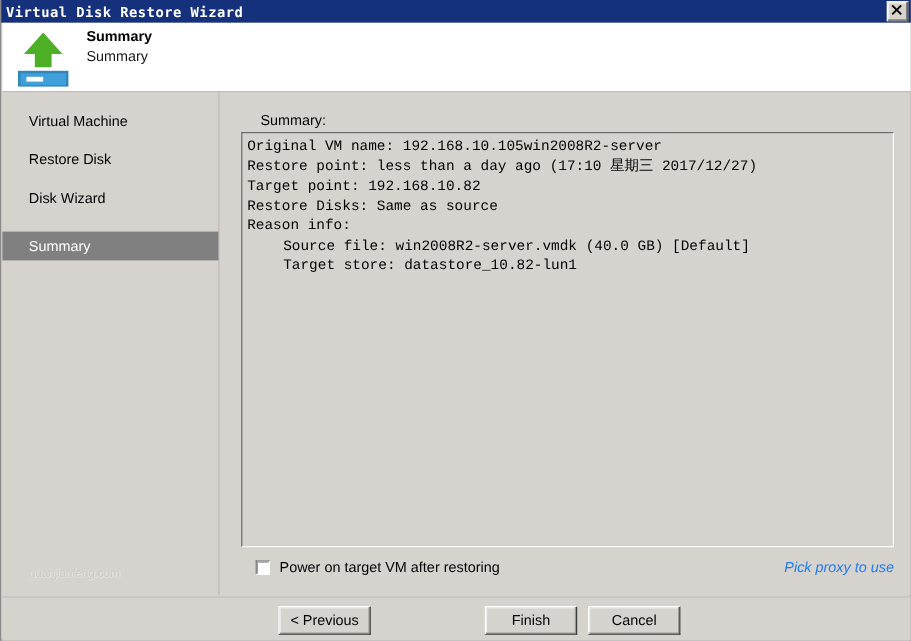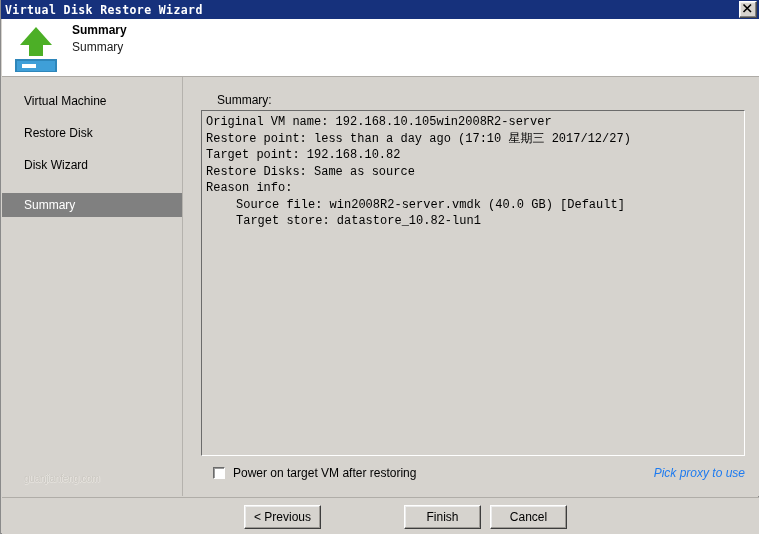--- a/index.html
+++ b/index.html
@@ -234,21 +234,21 @@
     cursor: default;
     box-sizing: border-box;
     padding: 0;
     line-height: 22px;
     text-align: center;
   }
   .btn.disabled {
     color: #9a9792;
     text-shadow: 1px 1px 0 #ffffff;
   }
-  #btn-previous { left: 230px; margin-left: 12px; }
+  #btn-previous { left: 230px; }
   #btn-next     { left: 316px; }
   #btn-finish   { left: 402px; }
   #btn-cancel   { left: 488px; }
 </style>
 </head>
 <body>
 
 <div id="window">
 
   <div id="titlebar">

